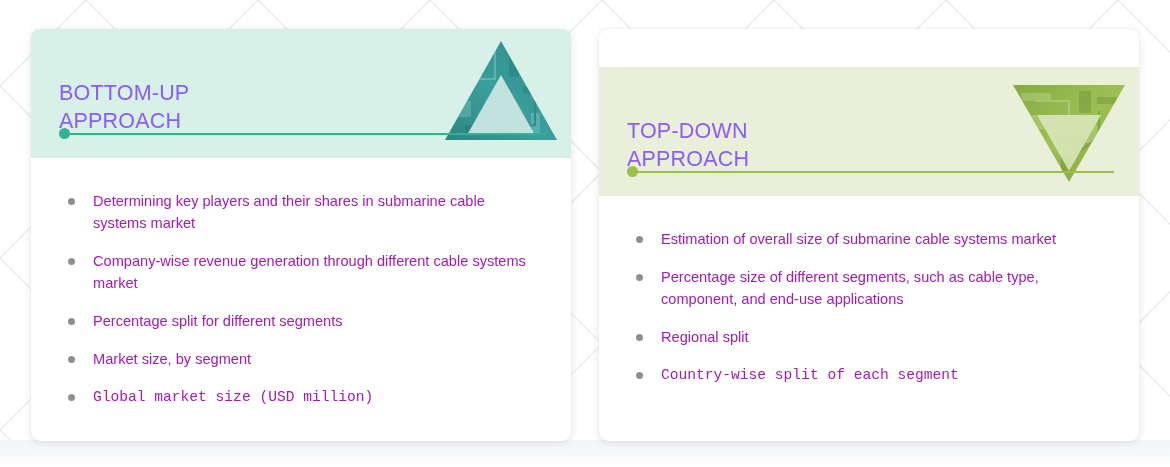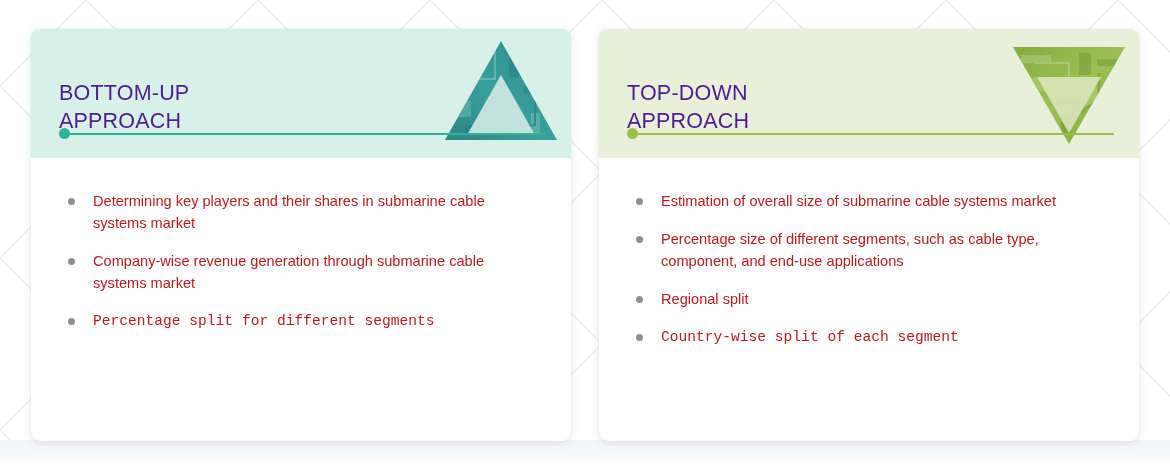--- a/index.html
+++ b/index.html
@@ -59,30 +59,30 @@
   .card.left  { left: 31px;  width: 540px; }
   .card.right { left: 599px; width: 540px; }
 
   
   .card-header {
     position: relative;
     height: 129px;
     overflow: hidden;
   }
   .card.left  .card-header { background: #d7f0e8; }
-  .card.right .card-header { background: #e9efd9; }
+  .card.right .card-header { background: #e9efd9; margin-top: 38px; }
 
   .card-title {
     position: absolute;
     left: 28px;
     top: 32px;
     font-size: 21.5px;
     line-height: 28px;
     letter-spacing: 0.2px;
-    color: #4c1d95;
+    color: #8b5cf6;
     font-weight: 400;
     white-space: pre-line;
     z-index: 3;
   }
 
   
   .accent {
     position: absolute;
     left: 28px;
     bottom: 18px;
@@ -131,21 +131,21 @@
     list-style: none;
     margin: 0;
     padding: 0;
   }
   .bullet-item {
     position: relative;
     padding-left: 28px;
     margin-bottom: 16px;
     font-size: 14.6px;
     line-height: 22px;
-    color: #b91c1c;
+    color: #a21caf;
   }
   .bullet-item:last-child { margin-bottom: 0; font-family: Liberation Mono, monospace; }
   .bullet-dot {
     position: absolute;
     left: 3px;
     top: 8px;
     width: 7px;
     height: 7px;
     border-radius: 50%;
     background: #8d9196;
@@ -210,25 +210,33 @@
     </div>
 
     <div class="card-body">
       <ul class="bullet-list">
         <li class="bullet-item">
           <span class="bullet-dot"></span>
           <span class="bullet-text">Determining key players and their shares in submarine cable systems market</span>
         </li>
         <li class="bullet-item">
           <span class="bullet-dot"></span>
-          <span class="bullet-text">Company-wise revenue generation through submarine cable systems market</span>
+          <span class="bullet-text">Company-wise revenue generation through different cable systems market</span>
         </li>
         <li class="bullet-item">
           <span class="bullet-dot"></span>
           <span class="bullet-text">Percentage split for different segments</span>
+        </li>
+        <li class="bullet-item">
+          <span class="bullet-dot"></span>
+          <span class="bullet-text">Market size, by segment</span>
+        </li>
+        <li class="bullet-item">
+          <span class="bullet-dot"></span>
+          <span class="bullet-text">Global market size (USD million)</span>
         </li>
       </ul>
     </div>
   </section>
 
   <section class="card right">
 
     <div class="card-header">
 
       <svg class="tri-art" viewBox="0 0 140 129" aria-hidden="true">

